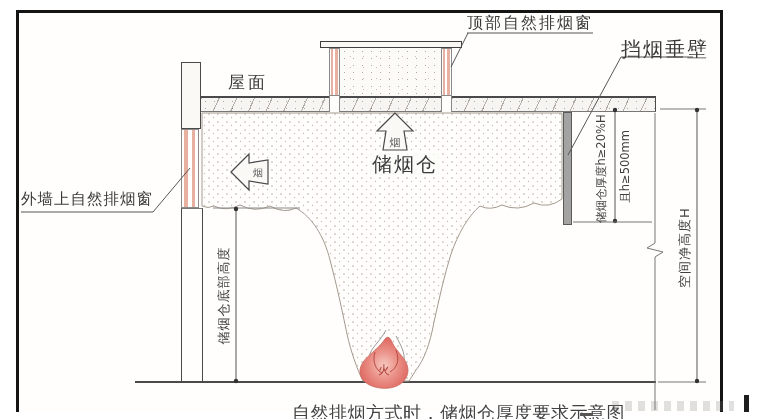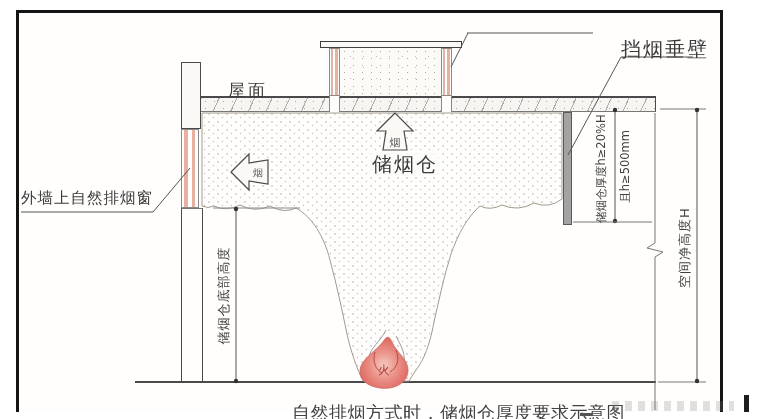--- a/index.html
+++ b/index.html
@@ -139,23 +139,24 @@
     <line x1="655" y1="257" x2="655" y2="410" stroke="#777" stroke-width="1"></line>
 
     <line x1="467" y1="33" x2="593" y2="33" stroke="#555" stroke-width="1"></line>
     <line x1="468" y1="33" x2="451" y2="67" stroke="#555" stroke-width="1"></line>
     <line x1="621" y1="57" x2="693" y2="57" stroke="#555" stroke-width="1"></line>
     <line x1="621" y1="57" x2="568" y2="155" stroke="#555" stroke-width="1"></line>
     <line x1="21" y1="212" x2="153" y2="212" stroke="#555" stroke-width="1"></line>
     <line x1="153" y1="212" x2="190" y2="168" stroke="#555" stroke-width="1"></line>
   </svg>
 
-  <div class="abs label" style="left:228px;top:73px;font-size:17px;letter-spacing:3px;margin-top:8px;">屋面</div>
+  <div class="abs label" style="left:228px;top:73px;font-size:17px;letter-spacing:3px;">屋面</div>
+  <div class="abs label" style="left:467px;top:14px;font-size:16px;letter-spacing:2px;">顶部自然排烟窗</div>
   <div class="abs label" style="left:621px;top:38px;font-size:20px;letter-spacing:2px;">挡烟垂壁</div>
-  <div class="abs label" style="left:21px;top:190px;font-size:15.5px;letter-spacing:1px;">外墙上自然排烟窗</div>
+  <div class="abs label" style="left:21px;top:190px;font-size:15.5px;letter-spacing:1px;font-family:Liberation Serif, serif;">外墙上自然排烟窗</div>
   <div class="abs label" style="left:370px;top:153px;font-size:20px;letter-spacing:2px;background:rgba(252,251,248,.85);padding:0 2px;">储烟仓</div>
 
   <div class="abs vlabel" style="left:173px;top:289px;width:100px;font-size:13px;letter-spacing:1px;">储烟仓底部高度</div>
   <div class="abs vlabel" style="left:539px;top:163px;width:126px;font-size:11.5px;">储烟仓厚度h≥20%H</div>
   <div class="abs vlabel" style="left:590px;top:161px;width:72px;font-size:11.5px;">且h≥500mm</div>
   <div class="abs vlabel" style="left:637px;top:241px;width:94px;font-size:13px;letter-spacing:1px;">空间净高度H</div>
 
   <div class="abs label" id="caption">自然排烟方式时，储烟仓厚度要求示意图</div>
 
   <div class="abs" style="left:580px;top:413px;width:12px;height:3px;background:#555;"></div>

